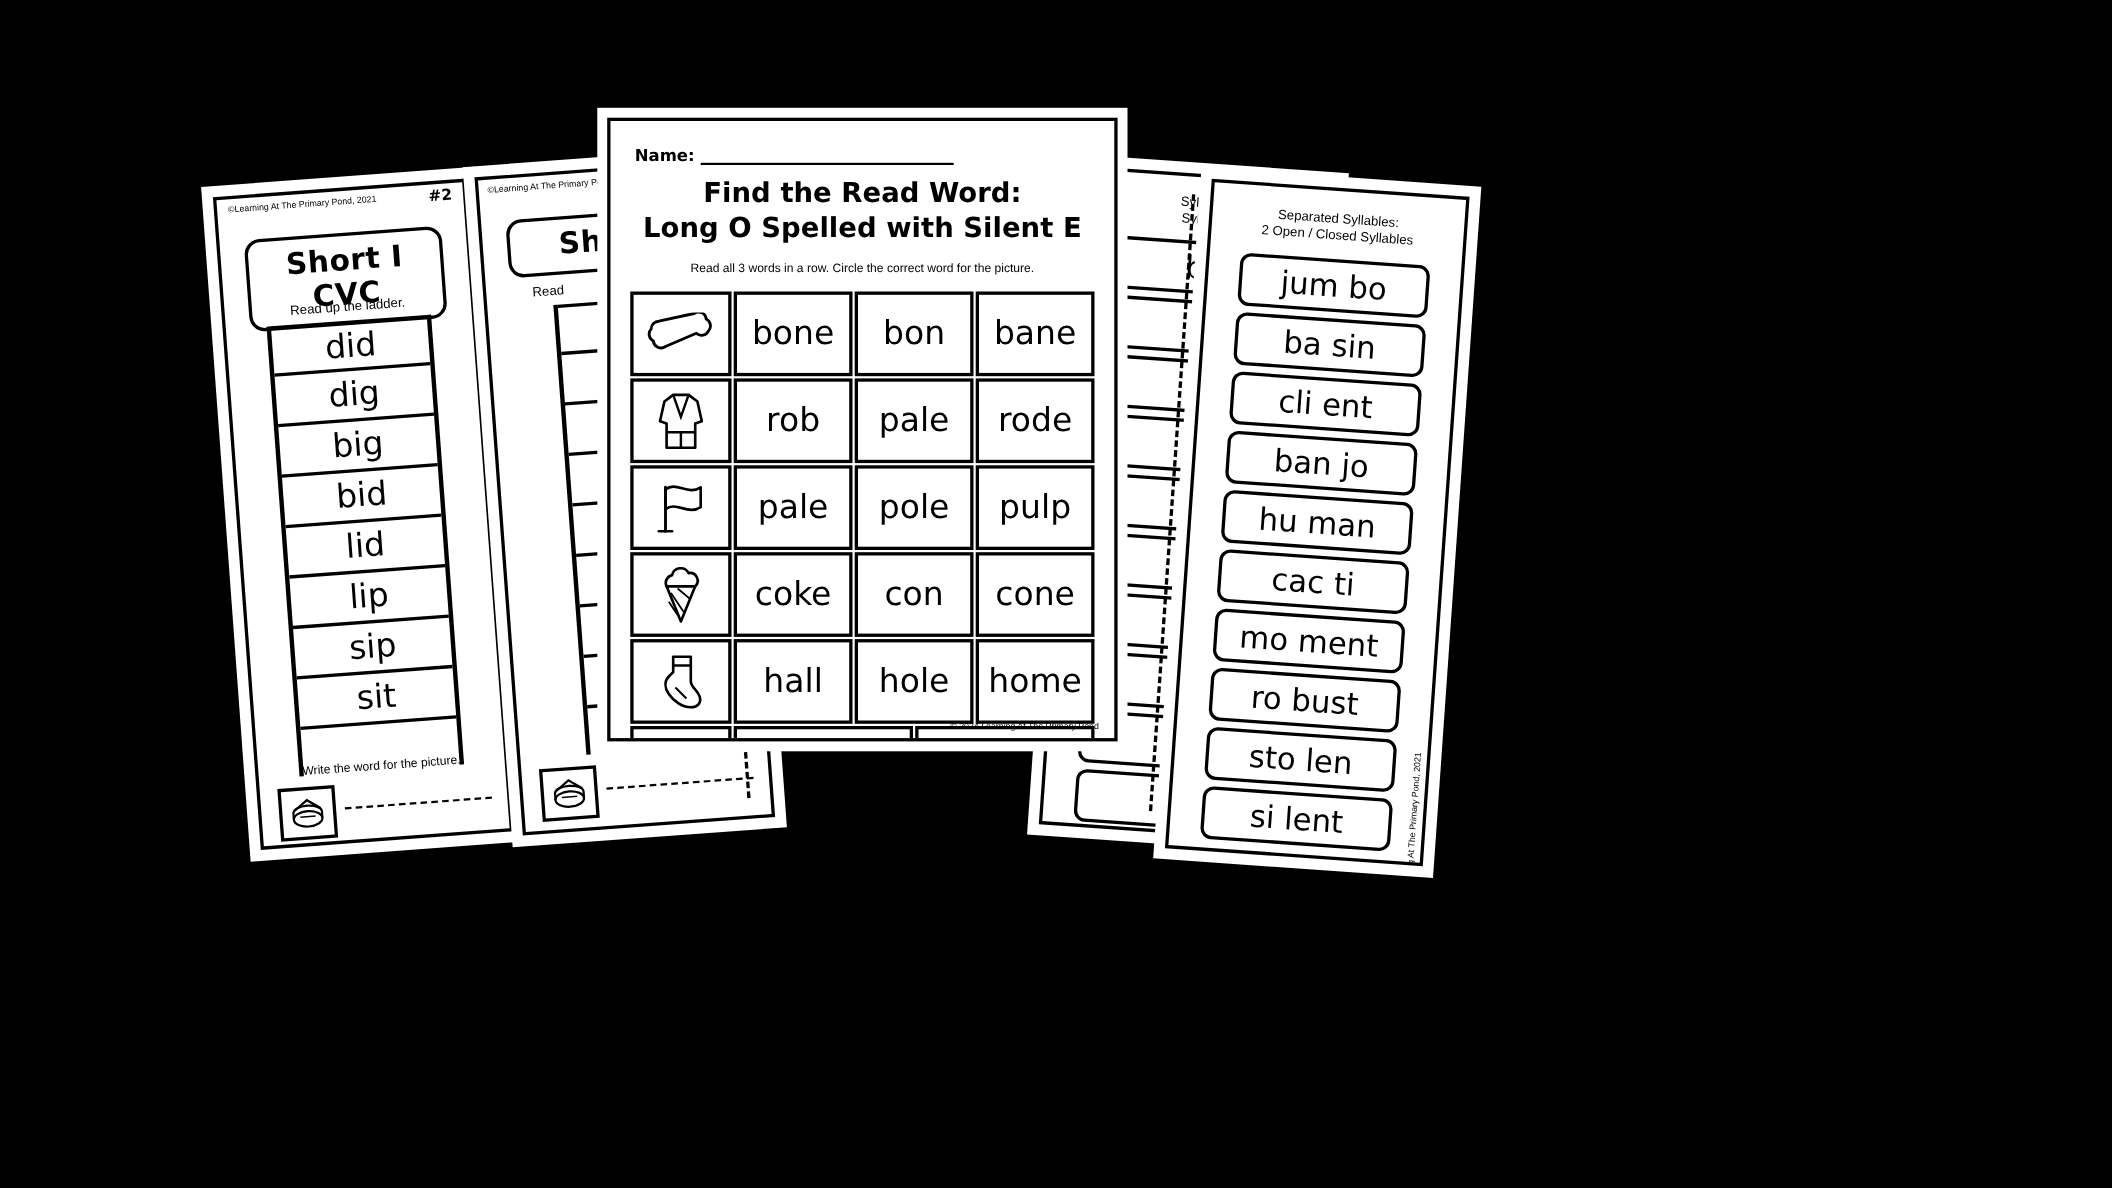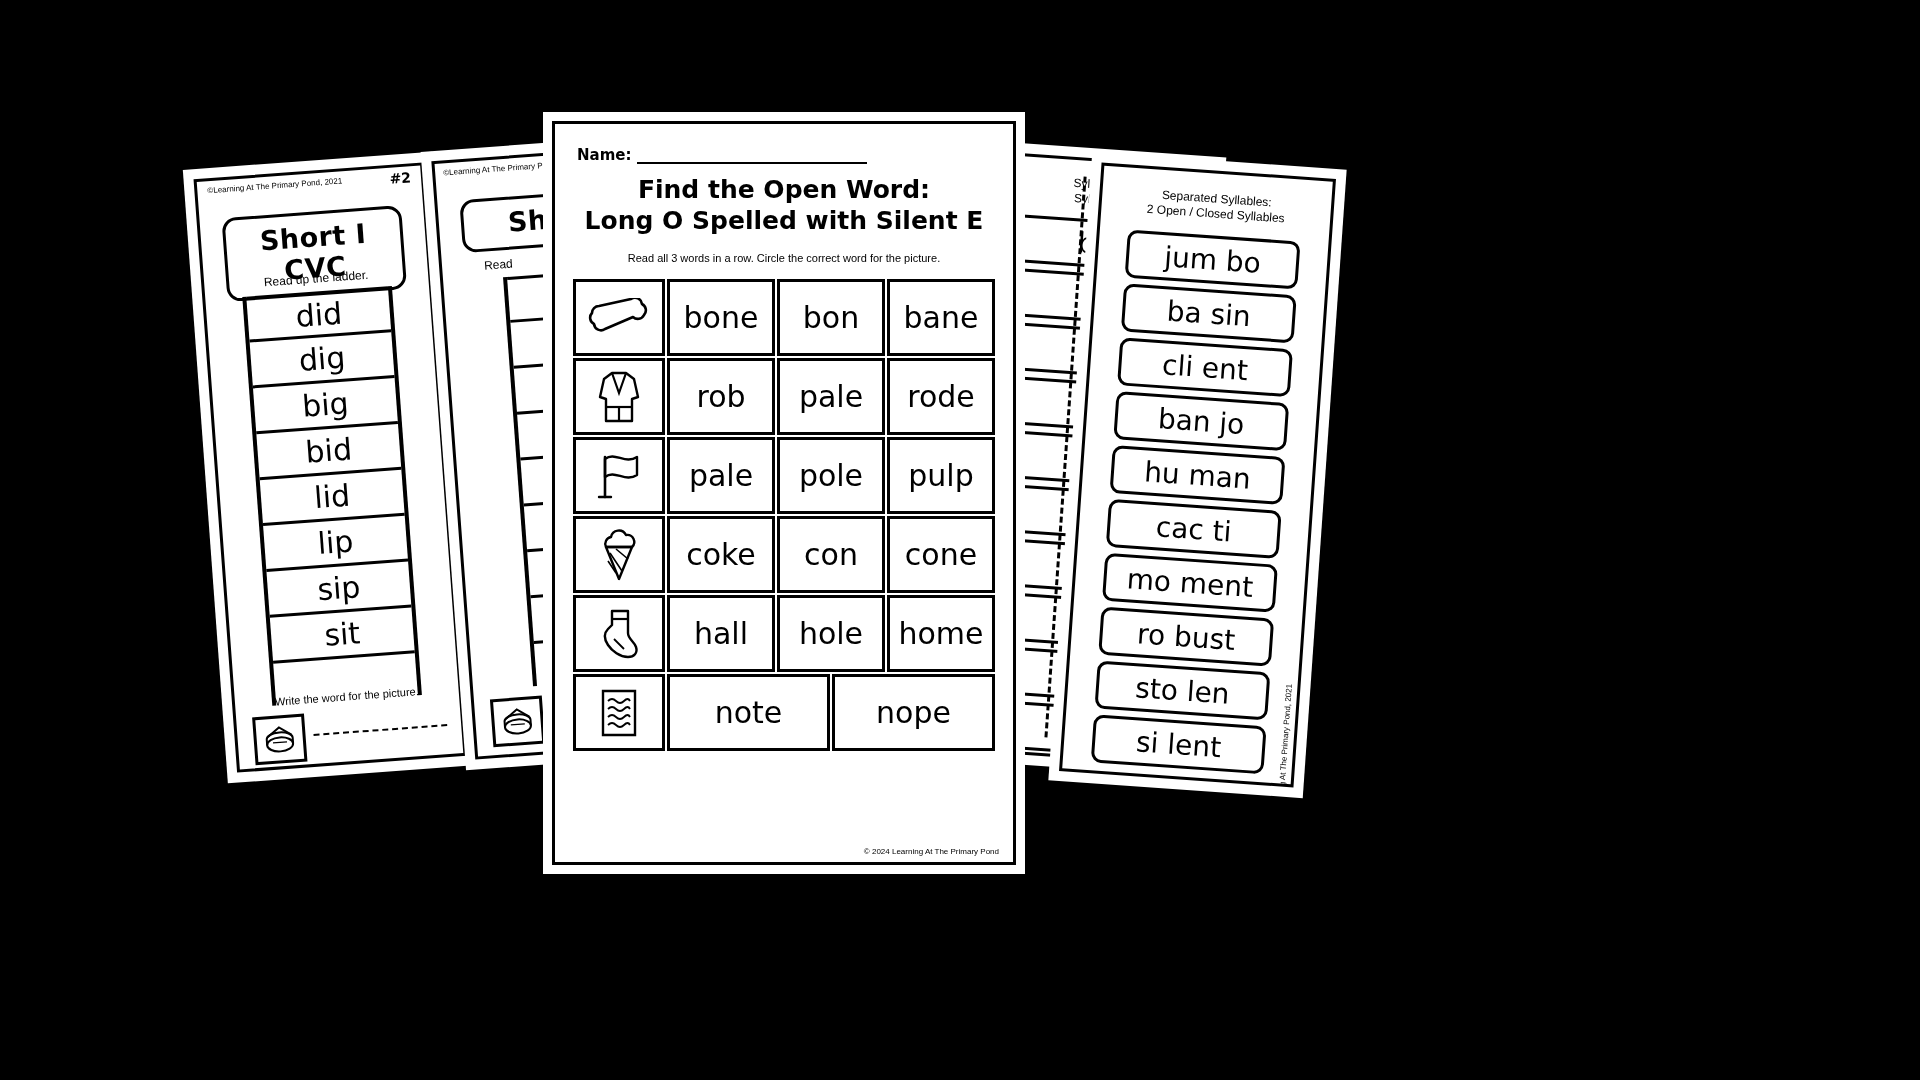--- a/index.html
+++ b/index.html
@@ -149,23 +149,23 @@
   }
   .dashed-fold {
     position: absolute;
     top: 16px; bottom: 16px;
     border-left: 3px dashed #000;
   }
 
   
   #main-sheet {
     left: 543px;
-    top: 112px;
+    top: 98px;
     width: 482px;
-    height: 762px;
+    height: 585px;
     box-shadow: 0 0 0 0 #000;
   }
   #main-sheet .sheet-inner { inset: 9px; border: 3px solid #000; }
 
   .name-row {
     position: absolute;
     left: 22px;
     top: 22px;
     display: flex;
     align-items: flex-end;
@@ -375,21 +375,21 @@
 
   <div class="sheet" id="main-sheet">
     <div class="sheet-inner">
 
       <div class="name-row">
         <span class="name-label">Name:</span>
         <span class="name-line"></span>
       </div>
 
       <div class="main-title">
-        <div>Find the Open Word:</div>
+        <div>Find the Read Word:</div>
         <div>Long O Spelled with Silent E</div>
       </div>
 
       <div class="main-sub">Read all 3 words in a row. Circle the correct word for the picture.</div>
 
       <div class="grid">
 
         <div class="grid-row">
           <div class="cell pic">
             <svg width="66" height="40" viewBox="0 0 66 40">

